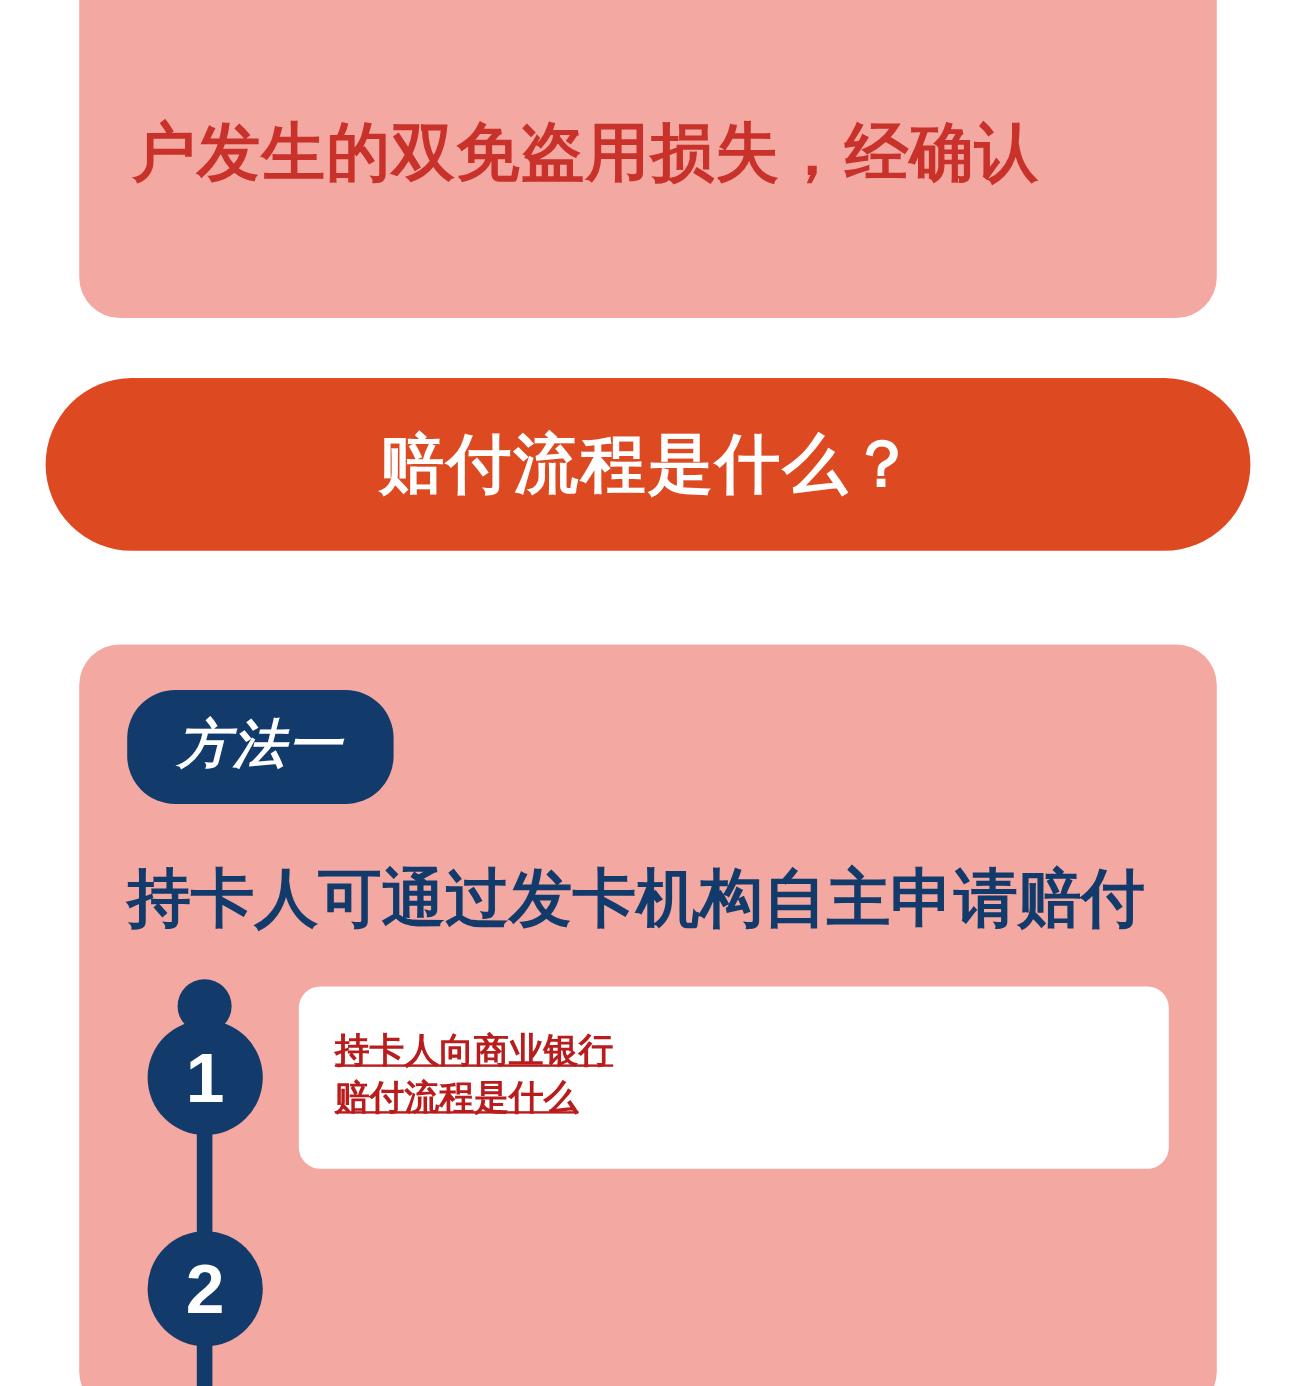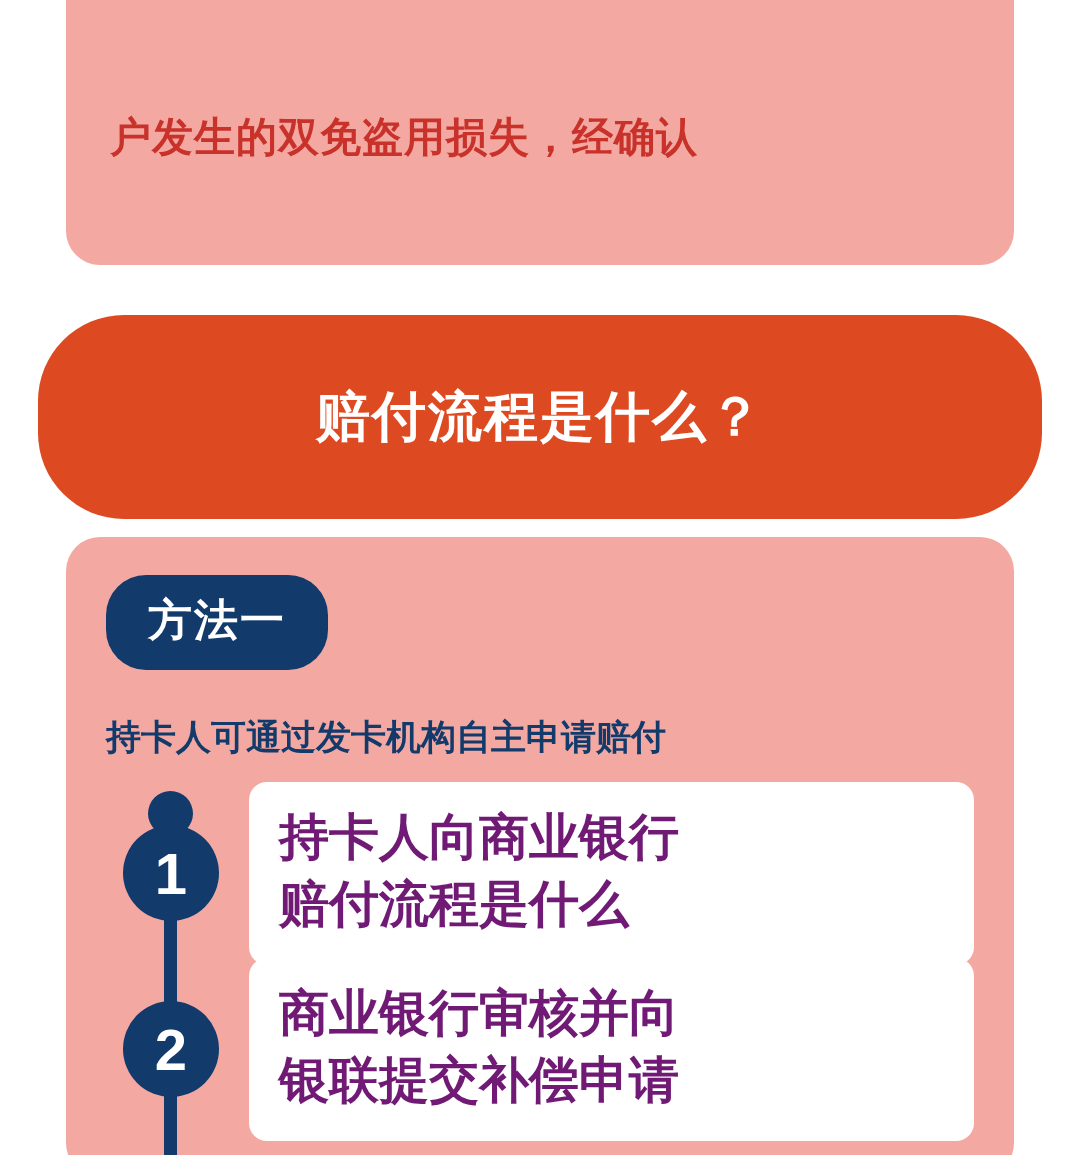--- a/index.html
+++ b/index.html
@@ -23,41 +23,41 @@
     background: #f3a9a2;
     border-radius: 34px;
     padding: 0 44px;
     display: flex;
     flex-direction: column;
     justify-content: flex-end;
     padding-bottom: 98px;
   }
   .top-card p {
     color: #c8322a;
-    font-size: 41px;
+    font-size: 53px;
     font-weight: bold;
     line-height: 1.45;
     letter-spacing: 1px;
   }
   
   .white-band {
     position: absolute;
     left: 0;
     top: 381px;
     width: 1080px;
     height: 36px;
     background: #ffffff;
   }
   
   .heading-pill {
     position: absolute;
     left: 38px;
     top: 315px;
     width: 1004px;
-    height: 204px;
+    height: 144px;
     background: #dd4a22;
     border-radius: 86px;
     display: flex;
     align-items: center;
     justify-content: center;
     z-index: 5;
   }
   .heading-pill span {
     color: #ffffff;
     font-size: 54px;
@@ -80,25 +80,26 @@
     display: inline-flex;
     align-items: center;
     justify-content: center;
     background: #123a6b;
     color: #ffffff;
     font-size: 44px;
     font-weight: bold;
     letter-spacing: 2px;
     border-radius: 40px;
     padding: 16px 42px 20px 42px;
+    font-style: italic;
   }
   .method-desc {
     margin-top: 44px;
     color: #123a6b;
-    font-size: 35px;
+    font-size: 53px;
     font-weight: bold;
     letter-spacing: 0px;
     white-space: nowrap;
   }
   
   .steps {
     position: relative;
     margin-top: 36px;
     padding-left: 0px;
   }
@@ -147,25 +148,26 @@
     flex: 1 1 auto;
     background: #ffffff;
     border-radius: 18px;
     padding: 22px 30px 26px 30px;
     min-height: 152px;
     display: flex;
     flex-direction: column;
     justify-content: center;
   }
   .step-box .line {
-    color: #701a75;
-    font-size: 50px;
+    color: #b91c1c;
+    font-size: 29px;
     font-weight: bold;
     line-height: 1.35;
     white-space: nowrap;
+    text-decoration: underline;
   }
 </style>
 </head>
 <body>
 
 <div class="top-card">
   <p>户发生的双免盗用损失，经确认</p>
 </div>
 
 <div class="white-band"></div>
@@ -189,19 +191,15 @@
     <div class="step-row">
       <div class="step-num">1</div>
       <div class="step-box">
         <div class="line">持卡人向商业银行</div>
         <div class="line">赔付流程是什么</div>
       </div>
     </div>
 
     <div class="step-row">
       <div class="step-num">2</div>
-      <div class="step-box">
-        <div class="line">商业银行审核并向</div>
-        <div class="line">银联提交补偿申请</div>
-      </div>
     </div>
   </div>
 </div>
 
 </body></html>

